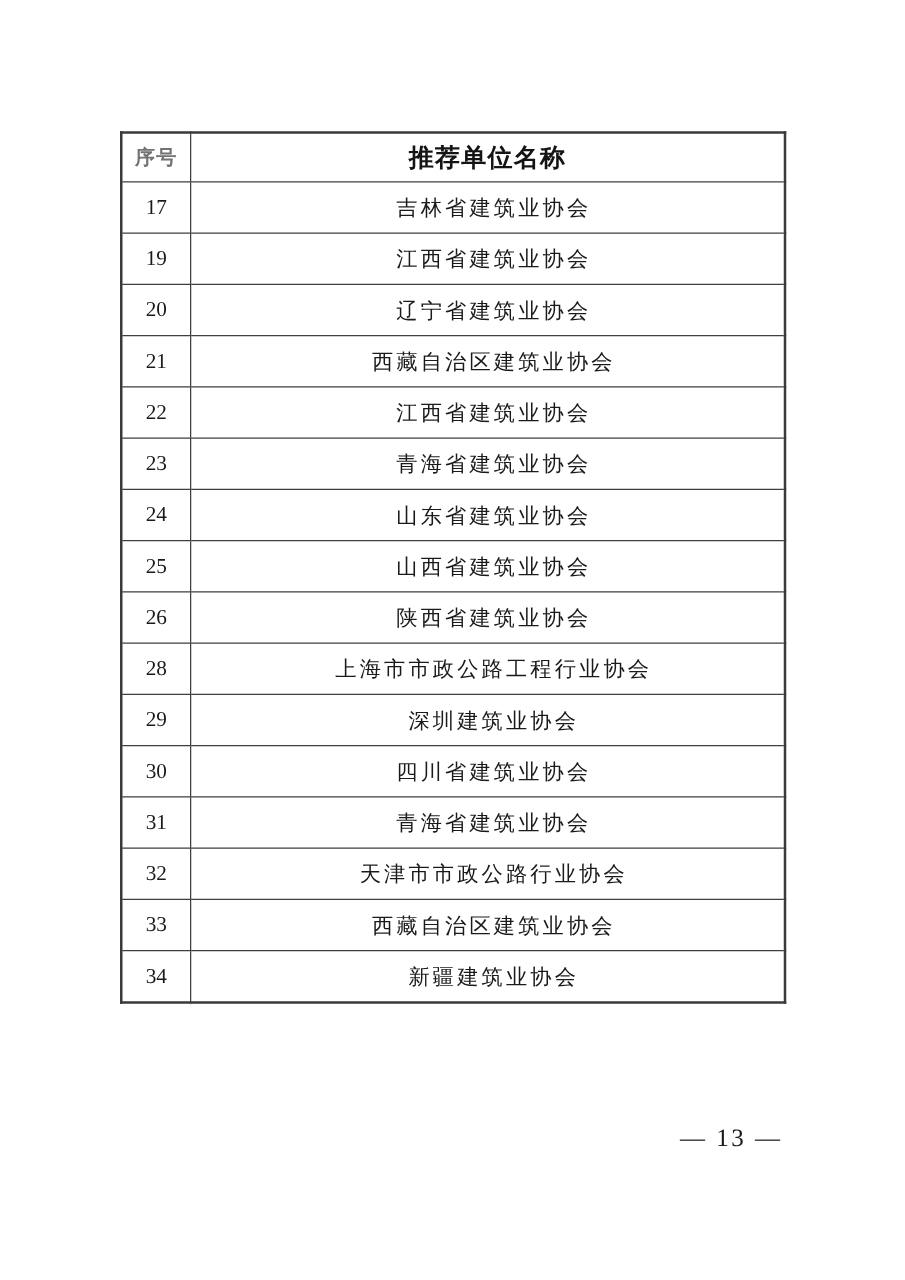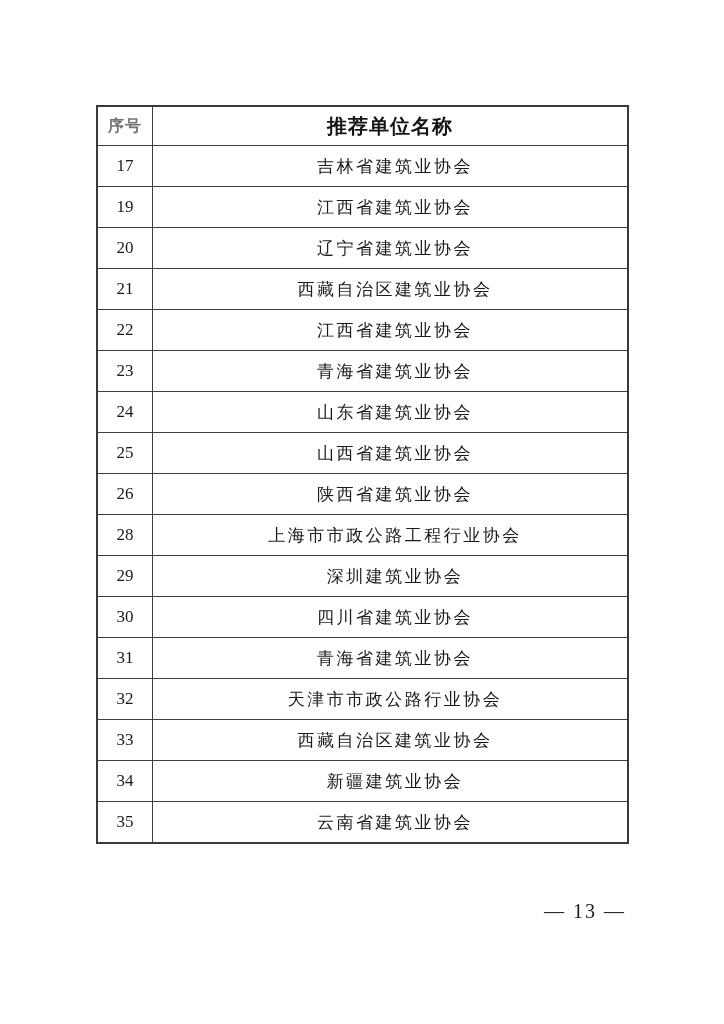--- a/index.html
+++ b/index.html
@@ -156,24 +156,20 @@
           <td class="cell-name">天津市市政公路行业协会</td>
         </tr>
         <tr>
           <td class="cell-no">33</td>
           <td class="cell-name">西藏自治区建筑业协会</td>
         </tr>
         <tr>
           <td class="cell-no">34</td>
           <td class="cell-name">新疆建筑业协会</td>
         </tr>
-        <tr>
-          <td class="cell-no">35</td>
-          <td class="cell-name">云南省建筑业协会</td>
-        </tr>
       </tbody>
   </table>
 
   <div class="footer">
     <span>— 13 —</span>
   </div>
 
 </div>
 
 </body></html>

